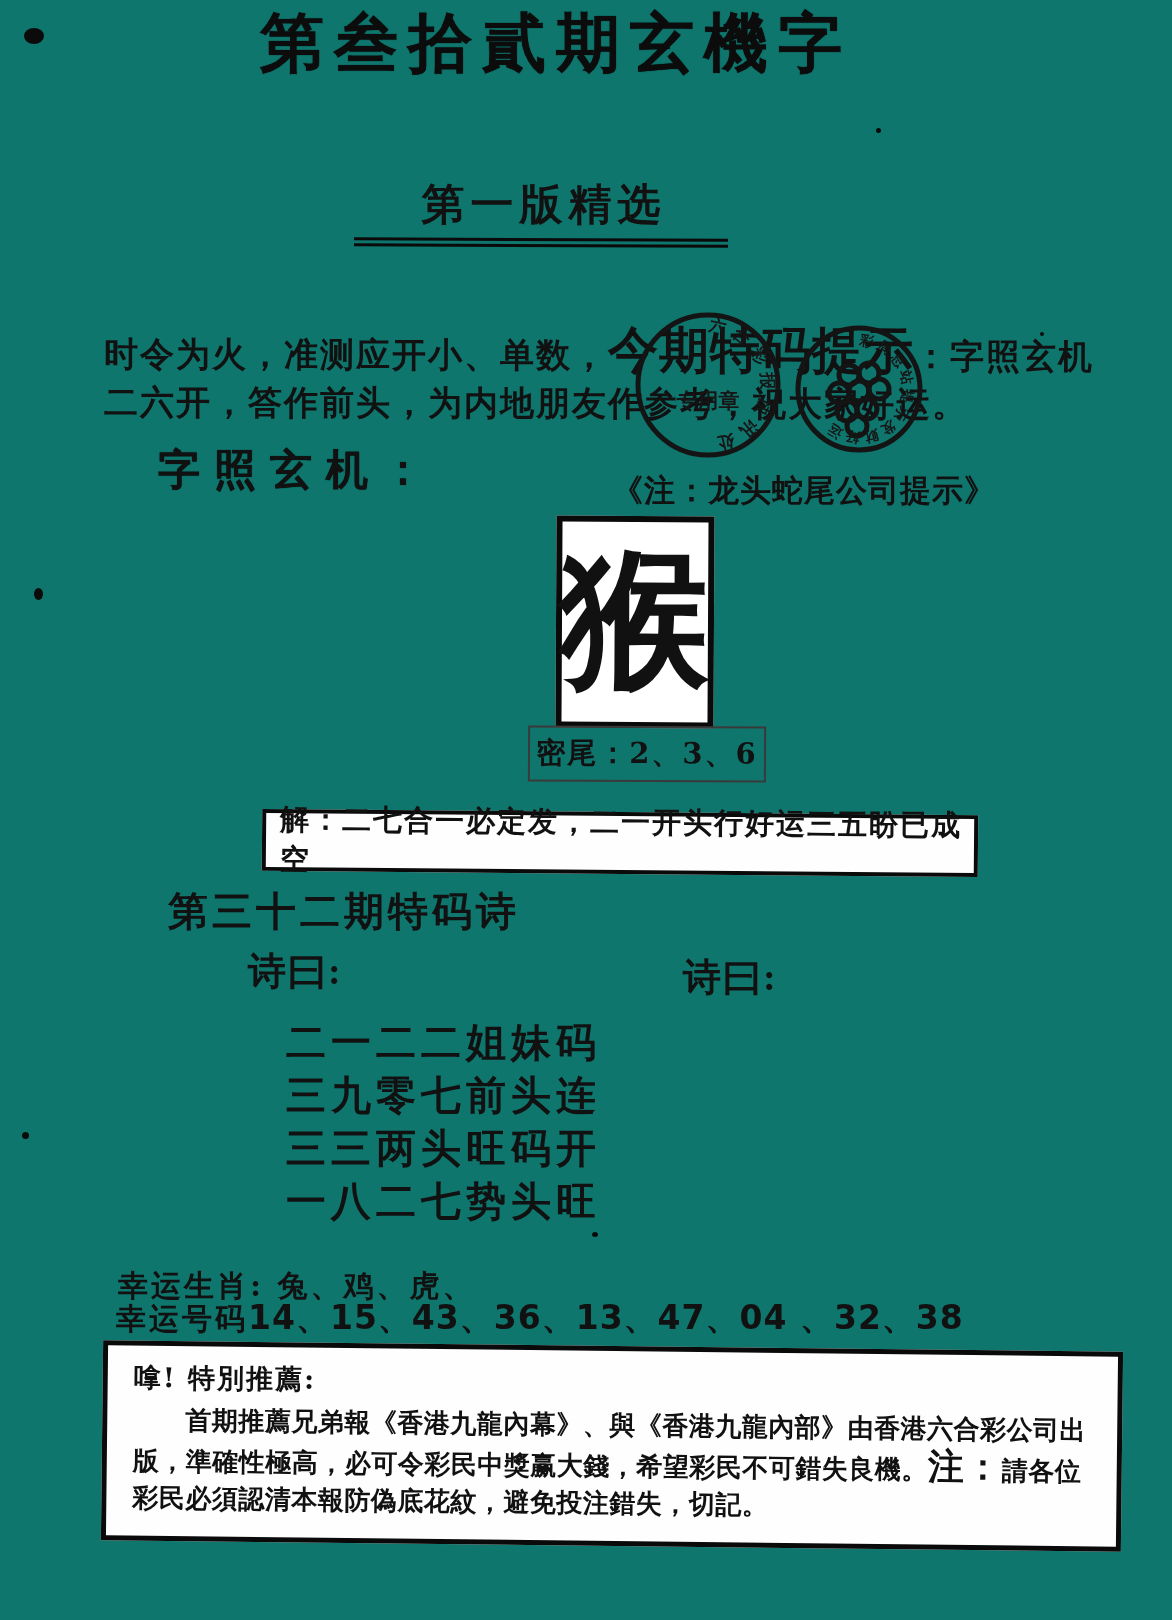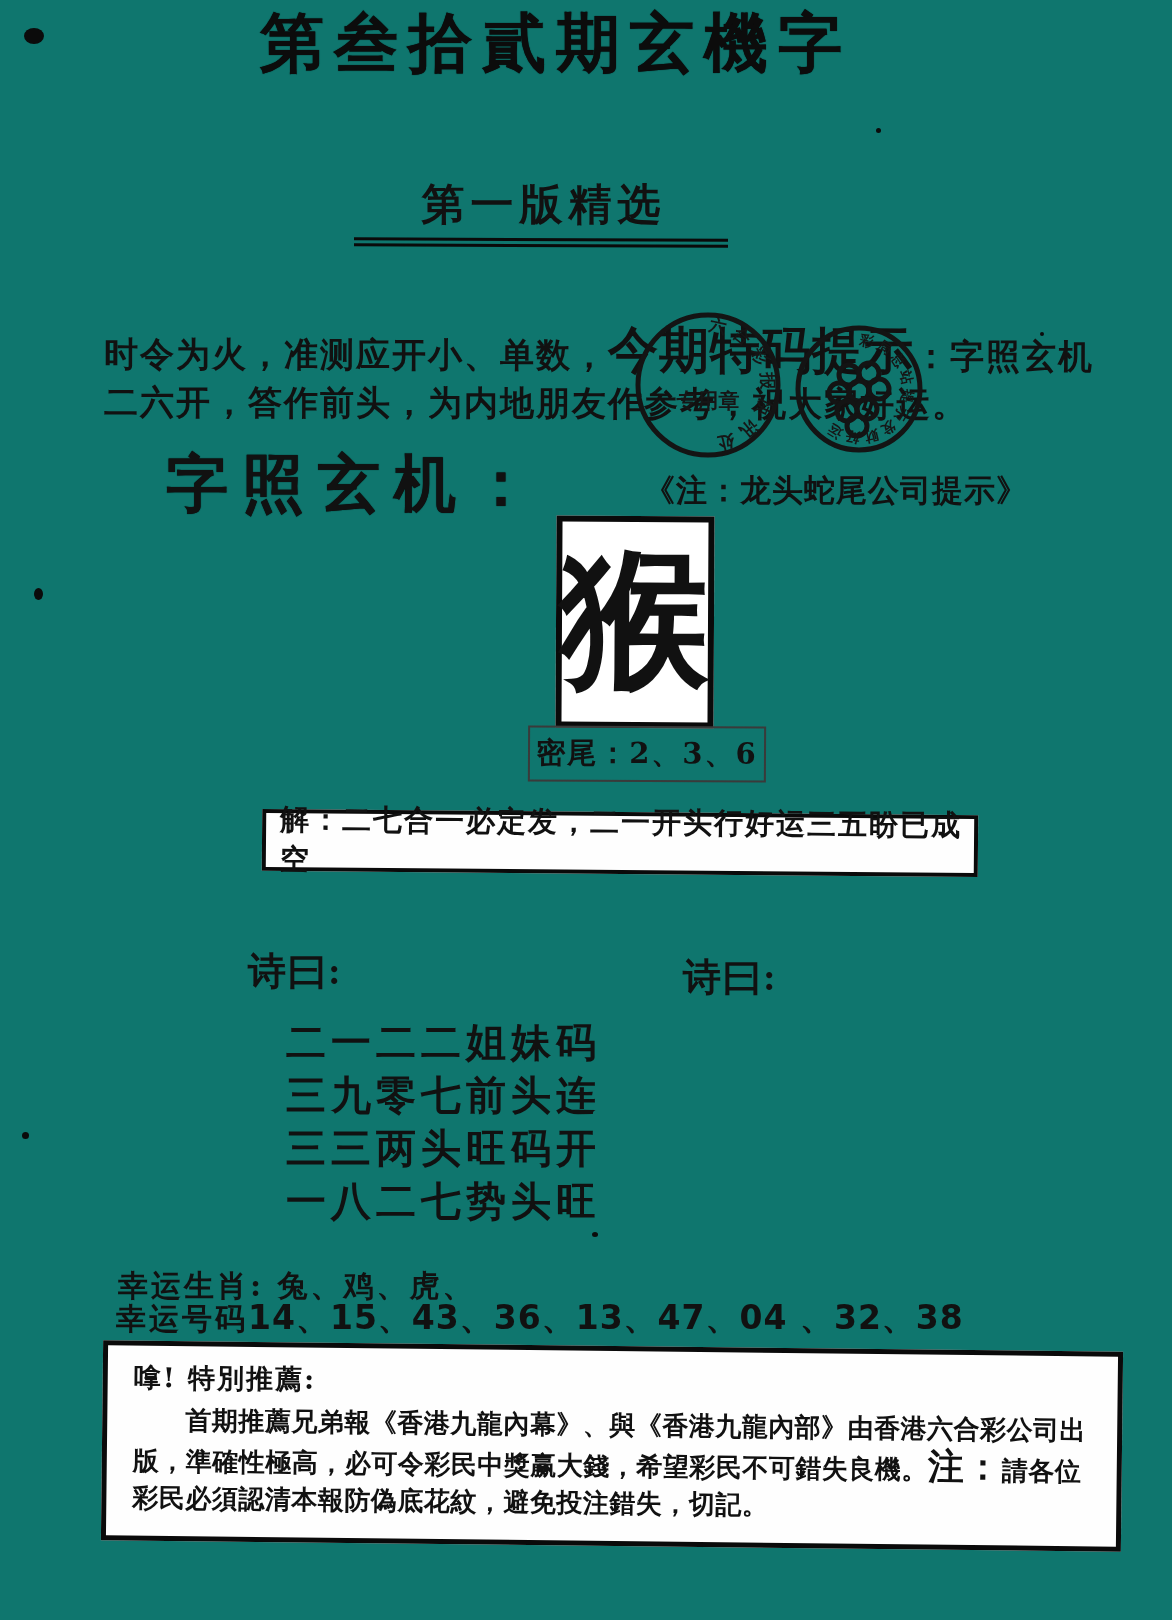--- a/index.html
+++ b/index.html
@@ -54,34 +54,33 @@
   .intro .emph { font-size: 50px; letter-spacing: 1px; }
 
   .stamp { z-index: 5; }
   .stamp text {
     font-family: "DejaVu Serif", serif;
     font-weight: bold;
     fill: #161616;
   }
 
   .hint-heading {
-    left: 166px; top: 442px;
+    left: 158px; top: 442px;
     font-family: Liberation Serif, serif;
     font-weight: bold;
-    font-size: 62px;
+    font-size: 42px;
     letter-spacing: 14px;
     text-shadow: 0 0 1px #000;
   }
   .hint-note {
     left: 612px; top: 470px;
     font-family: "DejaVu Serif", serif;
     font-weight: bold;
     font-size: 31px;
     letter-spacing: 1px;
-    margin-left: 32px;
   }
 
   .char-box {
     left: 556px; top: 516px; width: 158px; height: 212px;
     border: 6px solid #0a0a0a;
     display: flex; align-items: center; justify-content: center;
     transform: rotate(0.3deg);
     background: #fff;
   }
   .char-box .zodiac {
@@ -236,20 +235,21 @@
   </div>
 
   <div class="abs tail-box">
     <span>密尾：2、3、6</span>
   </div>
 
   <div class="abs solution-box">
     <span>解：二七合一必定发，二一开头行好运三五盼已成空</span>
   </div>
 
+  <div class="abs poem-heading">第三十二期特码诗</div>
 
   <div class="abs poem-label" style="left:248px; top:946px;">诗曰:</div>
   <div class="abs poem-label" style="left:683px; top:952px;">诗曰:</div>
 
   <div class="abs poem-col" style="left:286px; top:1000px;">
     <div>二一二二姐妹码</div>
     <div>三九零七前头连</div>
     <div>三三两头旺码开</div>
     <div>一八二七势头旺</div>
   </div>

